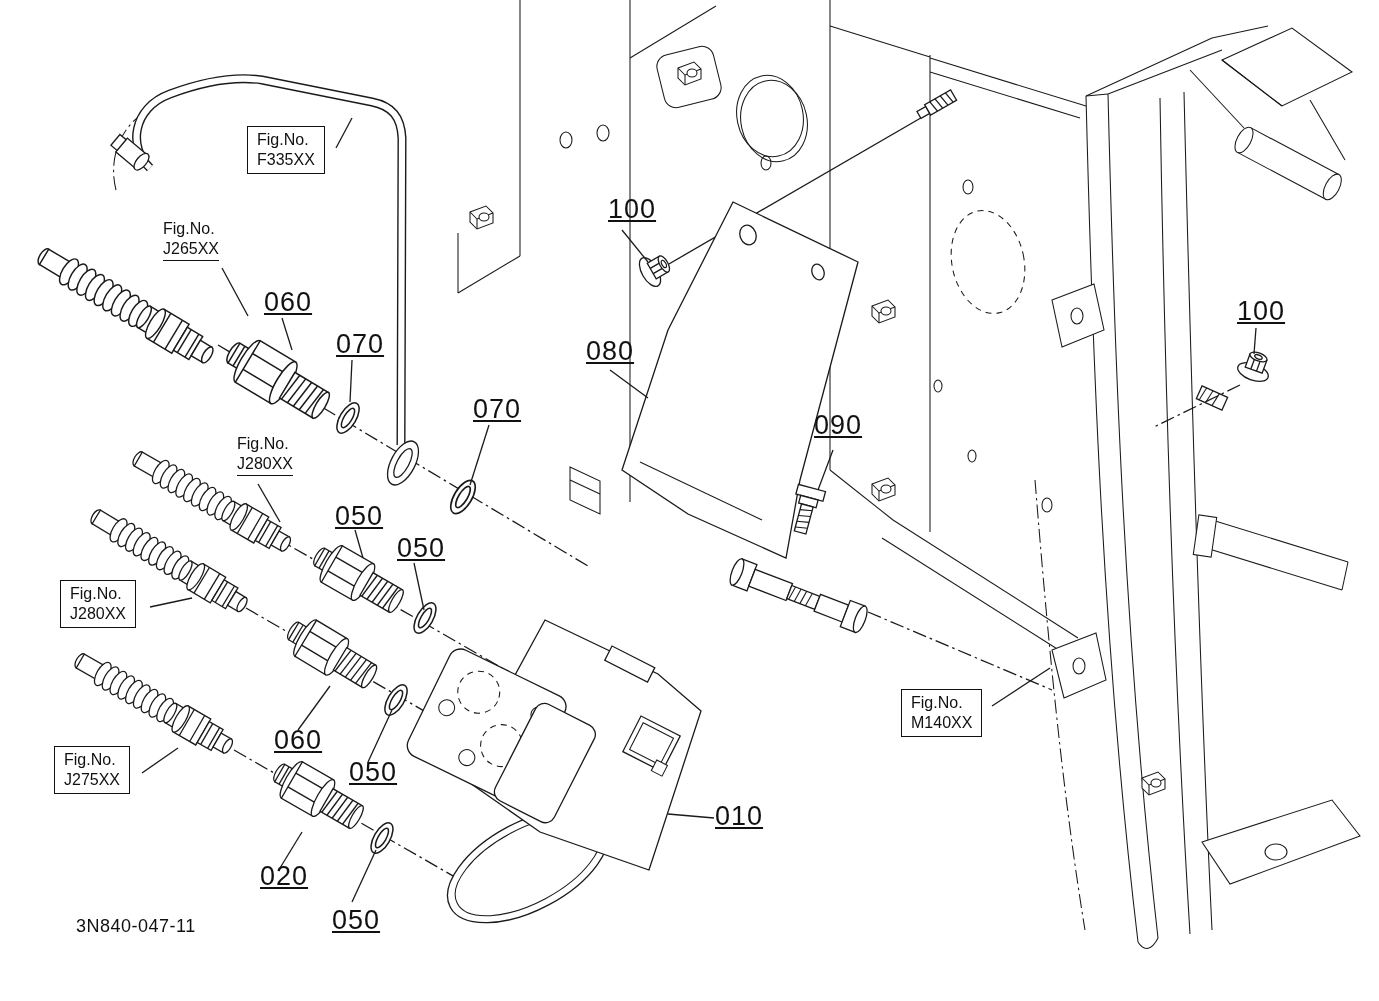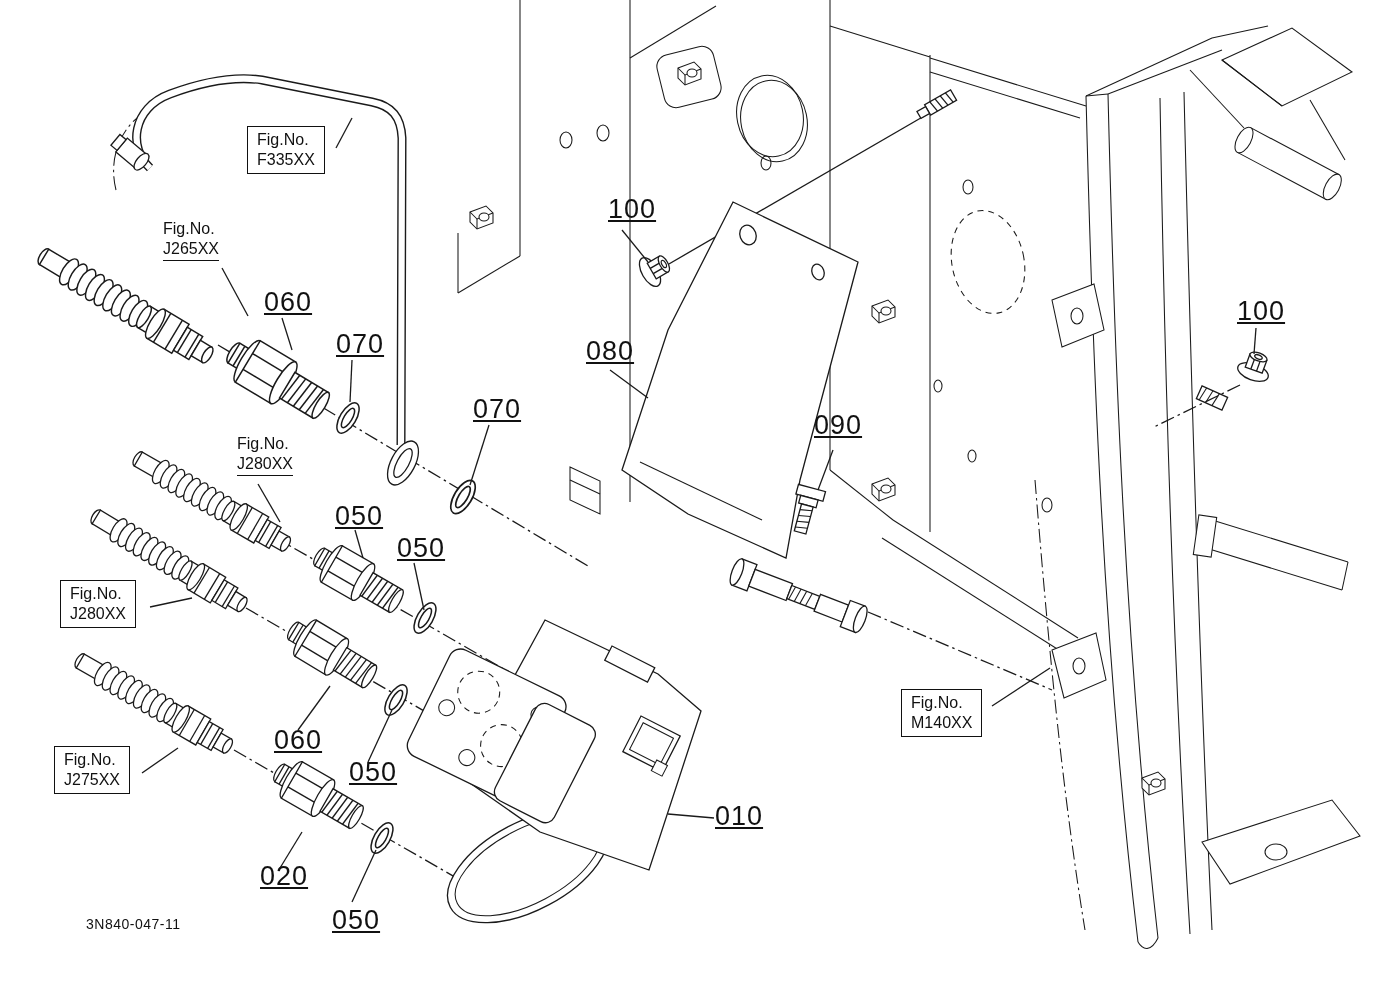--- a/index.html
+++ b/index.html
@@ -5,21 +5,21 @@
   * { margin:0; padding:0; box-sizing:border-box; }
   html,body { background:#fff; }
   body { font-family:"Liberation Sans", sans-serif; color:#111; }
   .stage { position:relative; width:1379px; height:1001px; background:#fff; overflow:hidden; }
   .stage > svg { position:absolute; left:0; top:0; }
 
   .callout { position:absolute; font-size:27px; letter-spacing:1px; color:#111; white-space:nowrap;text-decoration:underline; }
   .figref  { position:absolute; font-size:16px; line-height:1.22; color:#111; white-space:nowrap; }
   .figref.boxed { border:1.7px solid #111; padding:3px 9px 4px 9px; }
   .figref.underlined { border-bottom:1.7px solid #111; padding-bottom:2px; }
-  .dwgno { position:absolute; font-size:14px; letter-spacing:0.5px; color:#111;margin-left:10px; }
+  .dwgno { position:absolute; font-size:18px; letter-spacing:0.5px; color:#111; }
 
   svg .ln   { fill:none; stroke:#1a1a1a; stroke-width:1.3; }
   svg .t    { fill:none; stroke:#1a1a1a; stroke-width:1.05; }
   svg .wh   { fill:#fff;  stroke:#1a1a1a; stroke-width:1.3; }
   svg .wht  { fill:#fff;  stroke:#1a1a1a; stroke-width:1.05; }
   svg .dash    { stroke-dasharray:6 5; }
   svg .dashdot { stroke-dasharray:14 4 2.5 4; }
   svg .pipe    { fill:none; stroke:#1a1a1a; stroke-width:9; }
   svg .pipein  { fill:none; stroke:#ffffff; stroke-width:6.2; }
   svg .lead { fill:none; stroke:#1a1a1a; stroke-width:1.3; }

